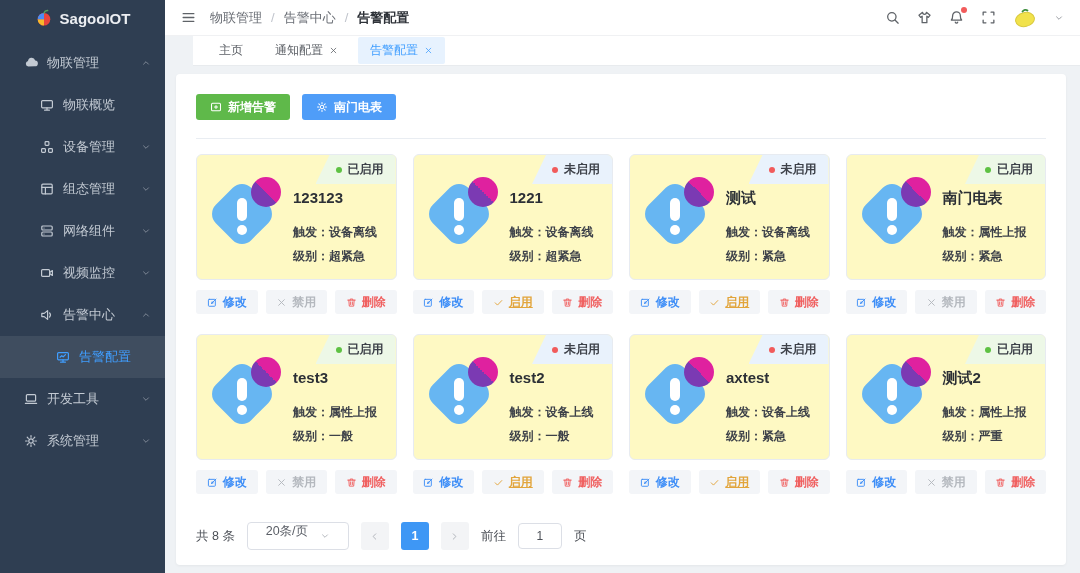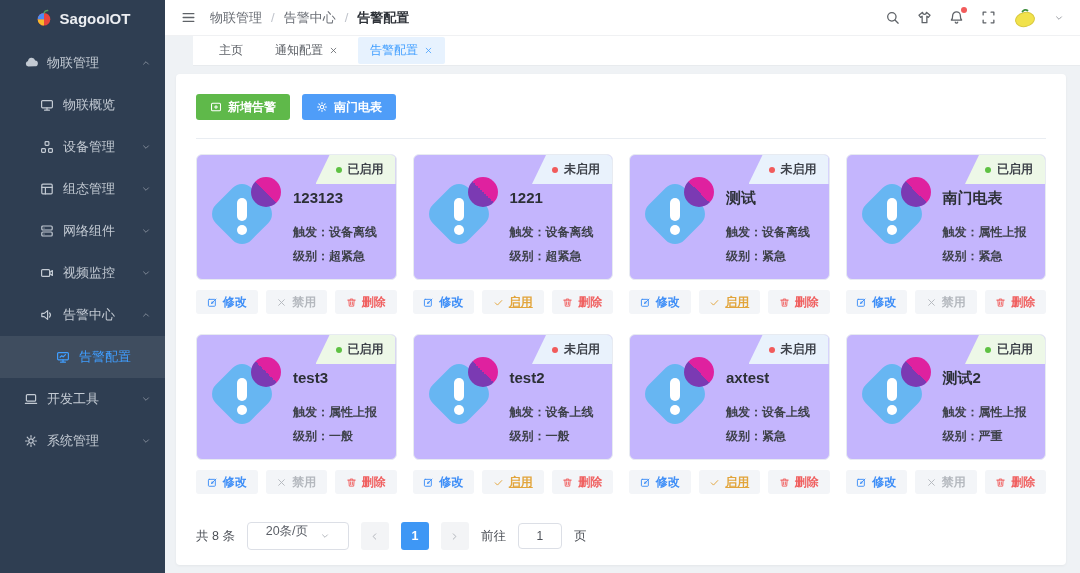--- a/index.html
+++ b/index.html
@@ -50,21 +50,21 @@
   .panel{background:#fff;border-radius:4px;height:100%;padding:20px 20px 14px;box-shadow:0 1px 3px rgba(0,0,0,.05);display:flex;flex-direction:column;overflow:hidden;}
   .toolbar{display:flex;gap:12px;}
   .btn{display:inline-flex;align-items:center;gap:6px;height:26px;padding:0 14px;border:none;border-radius:3px;color:#fff;font-size:12px;font-weight:bold;cursor:pointer;font-family:inherit;}
   .btn [data-icon] svg{width:12px;height:12px;}
   .btn.green{background:#5fb94a;}
   .btn.blue{background:#4f9df8;}
   .divider{height:1px;background:#e9edf2;margin:18px 0 15px;}
 
   
   .cards{display:grid;grid-template-columns:repeat(4,1fr);column-gap:16px;row-gap:20px;}
-  .card-box{border:1px solid #e7ebf1;border-radius:6px;position:relative;height:126px;padding:12px 10px;overflow:hidden;background:#c4b5fd;display:flex;}
+  .card-box{border:1px solid #e7ebf1;border-radius:6px;position:relative;height:126px;padding:12px 10px;overflow:hidden;background:#fef9c3;display:flex;}
   .badge{position:absolute;top:0;right:0;display:flex;align-items:center;gap:6px;font-size:12px;font-weight:600;color:#3d4149;padding:6px 12px 6px 20px;clip-path:polygon(14px 0,100% 0,100% 100%,0 100%);}
   .card.enabled .badge{background:#edf8e7;}
   .card.disabled .badge{background:#e9f2fc;}
   .dot{width:6px;height:6px;border-radius:50%;}
   .card.enabled .dot{background:#5ec143;}
   .card.disabled .dot{background:#f15b5b;}
   .alert-icon{width:78px;min-width:78px;height:84px;position:relative;margin-top:8px;}
   .diamond{position:absolute;left:10px;top:14px;width:50px;height:50px;background:#67b6f2;border-radius:13px;transform:rotate(45deg);}
   .ex-bar{position:absolute;left:30px;top:23px;width:10px;height:23px;background:#fff;border-radius:5px;}
   .ex-dot{position:absolute;left:30px;top:50px;width:10px;height:10px;border-radius:50%;background:#fff;}

